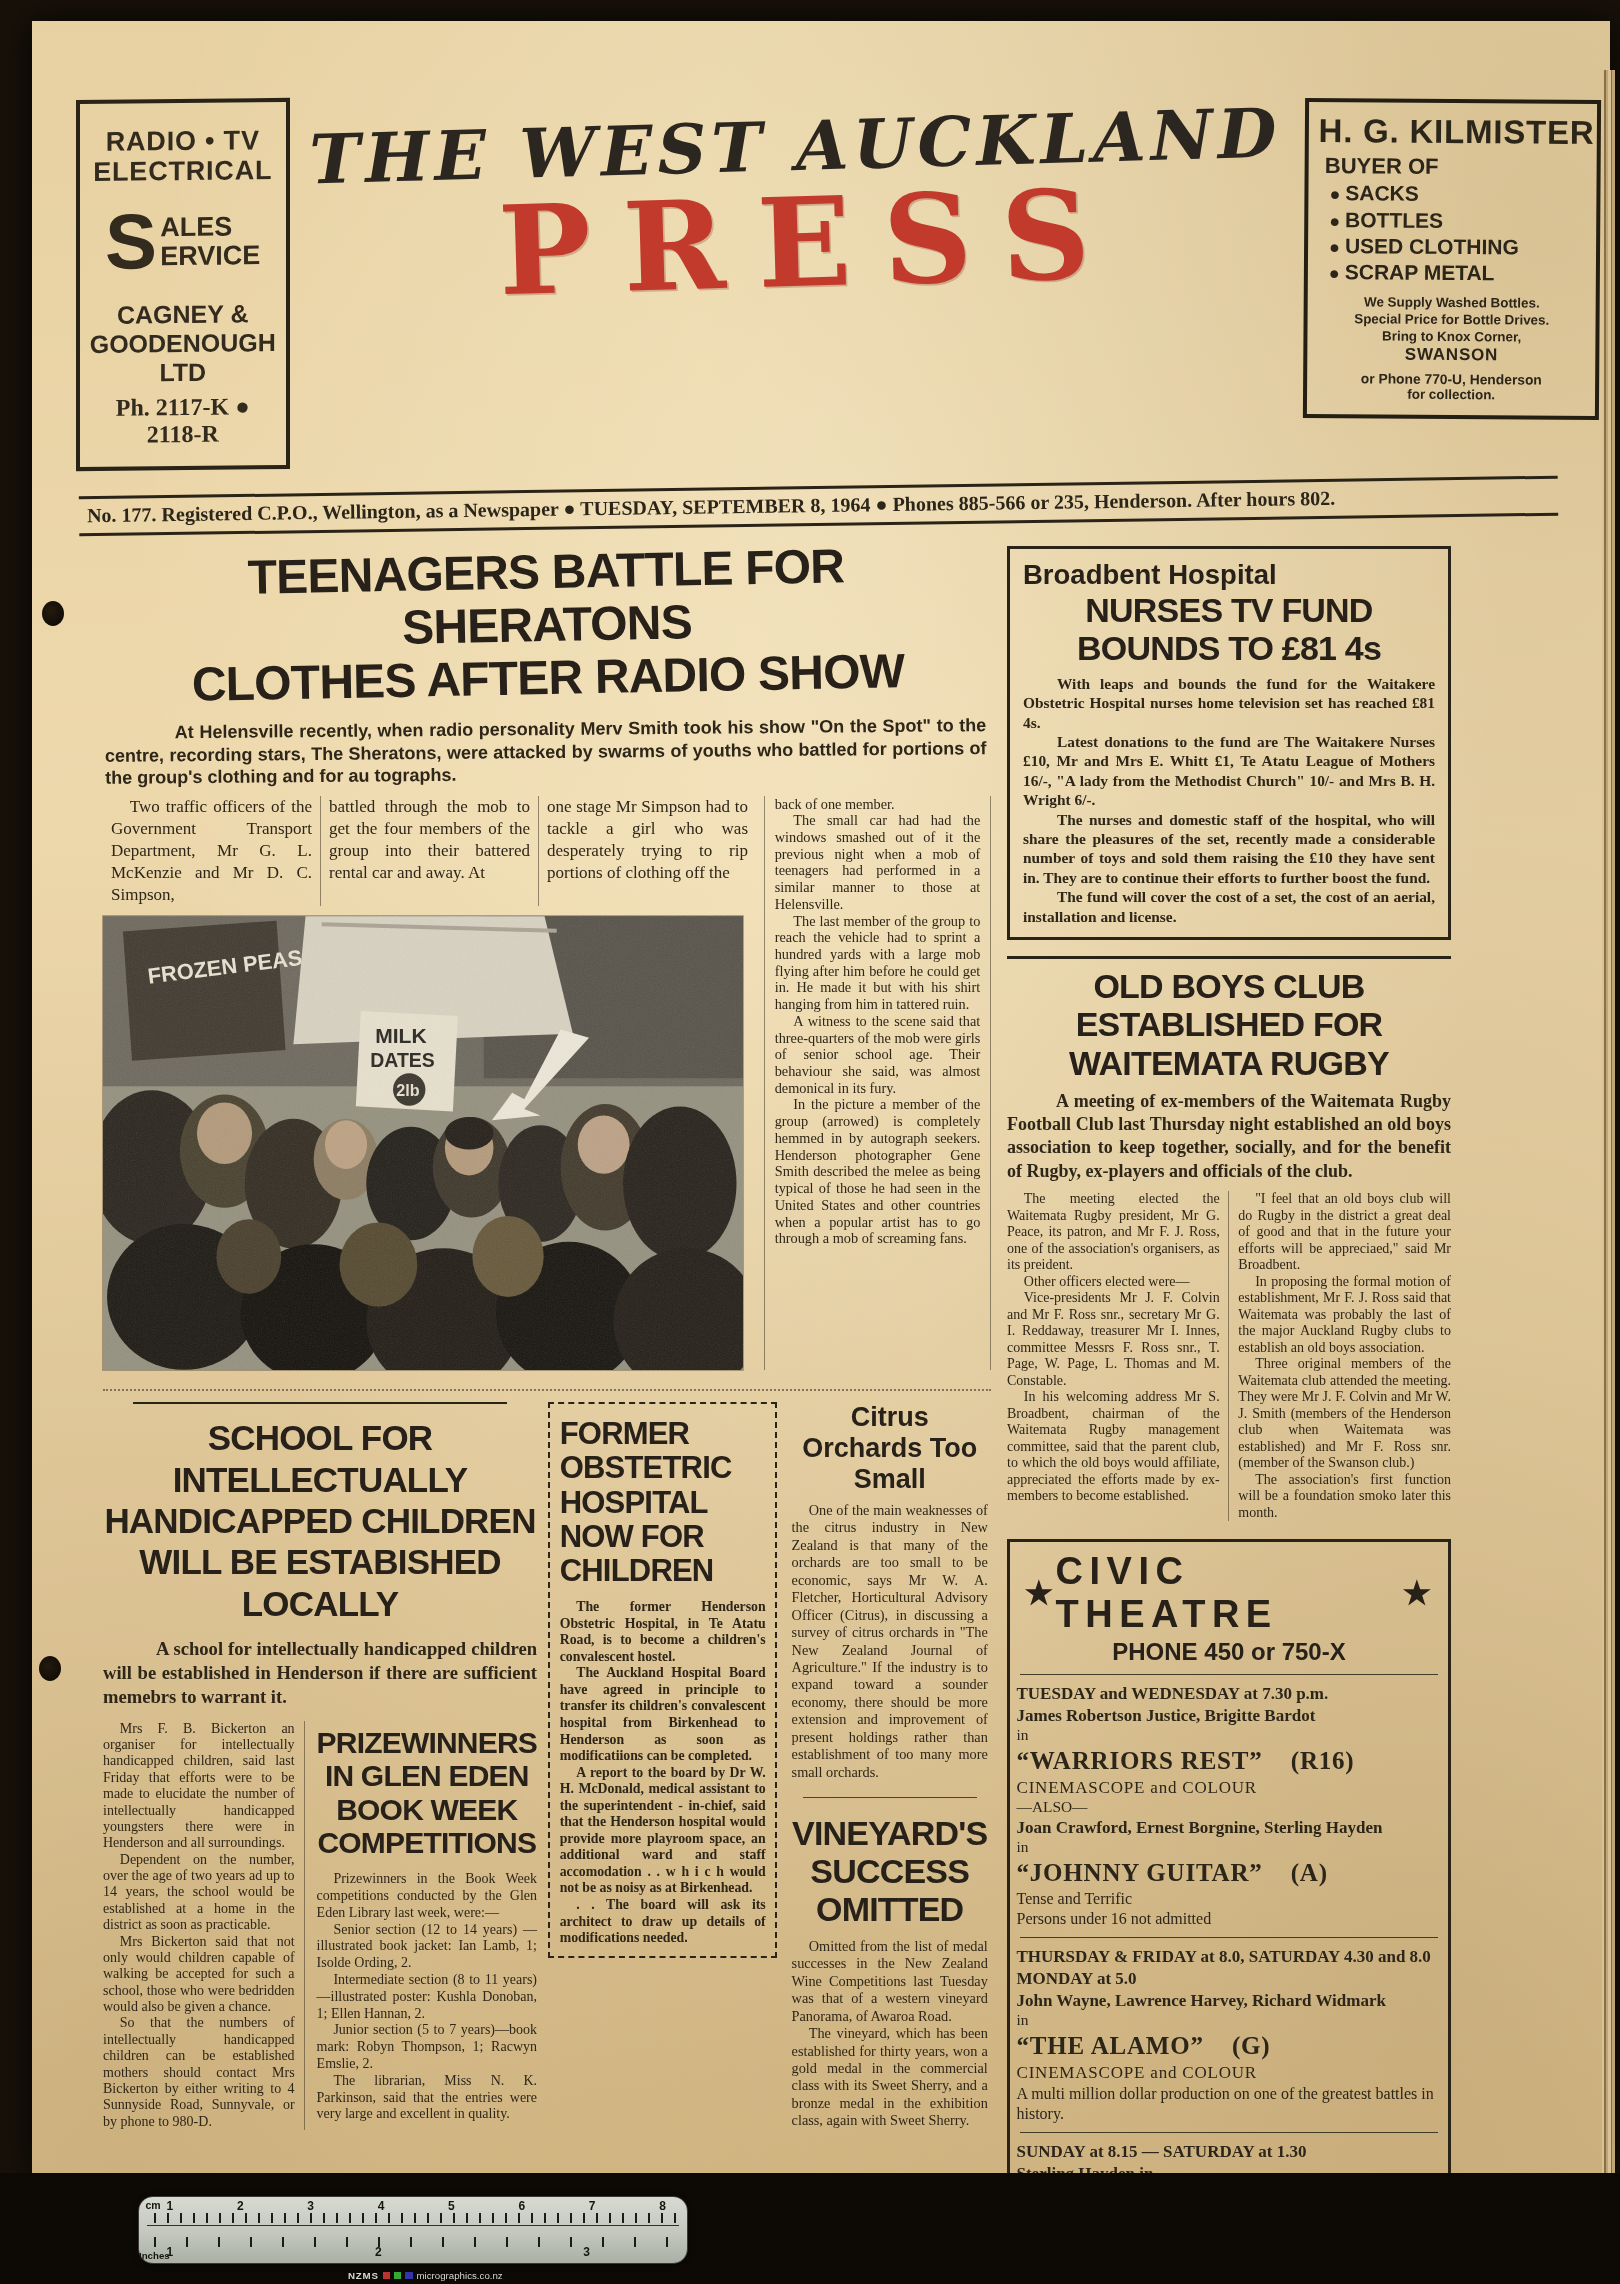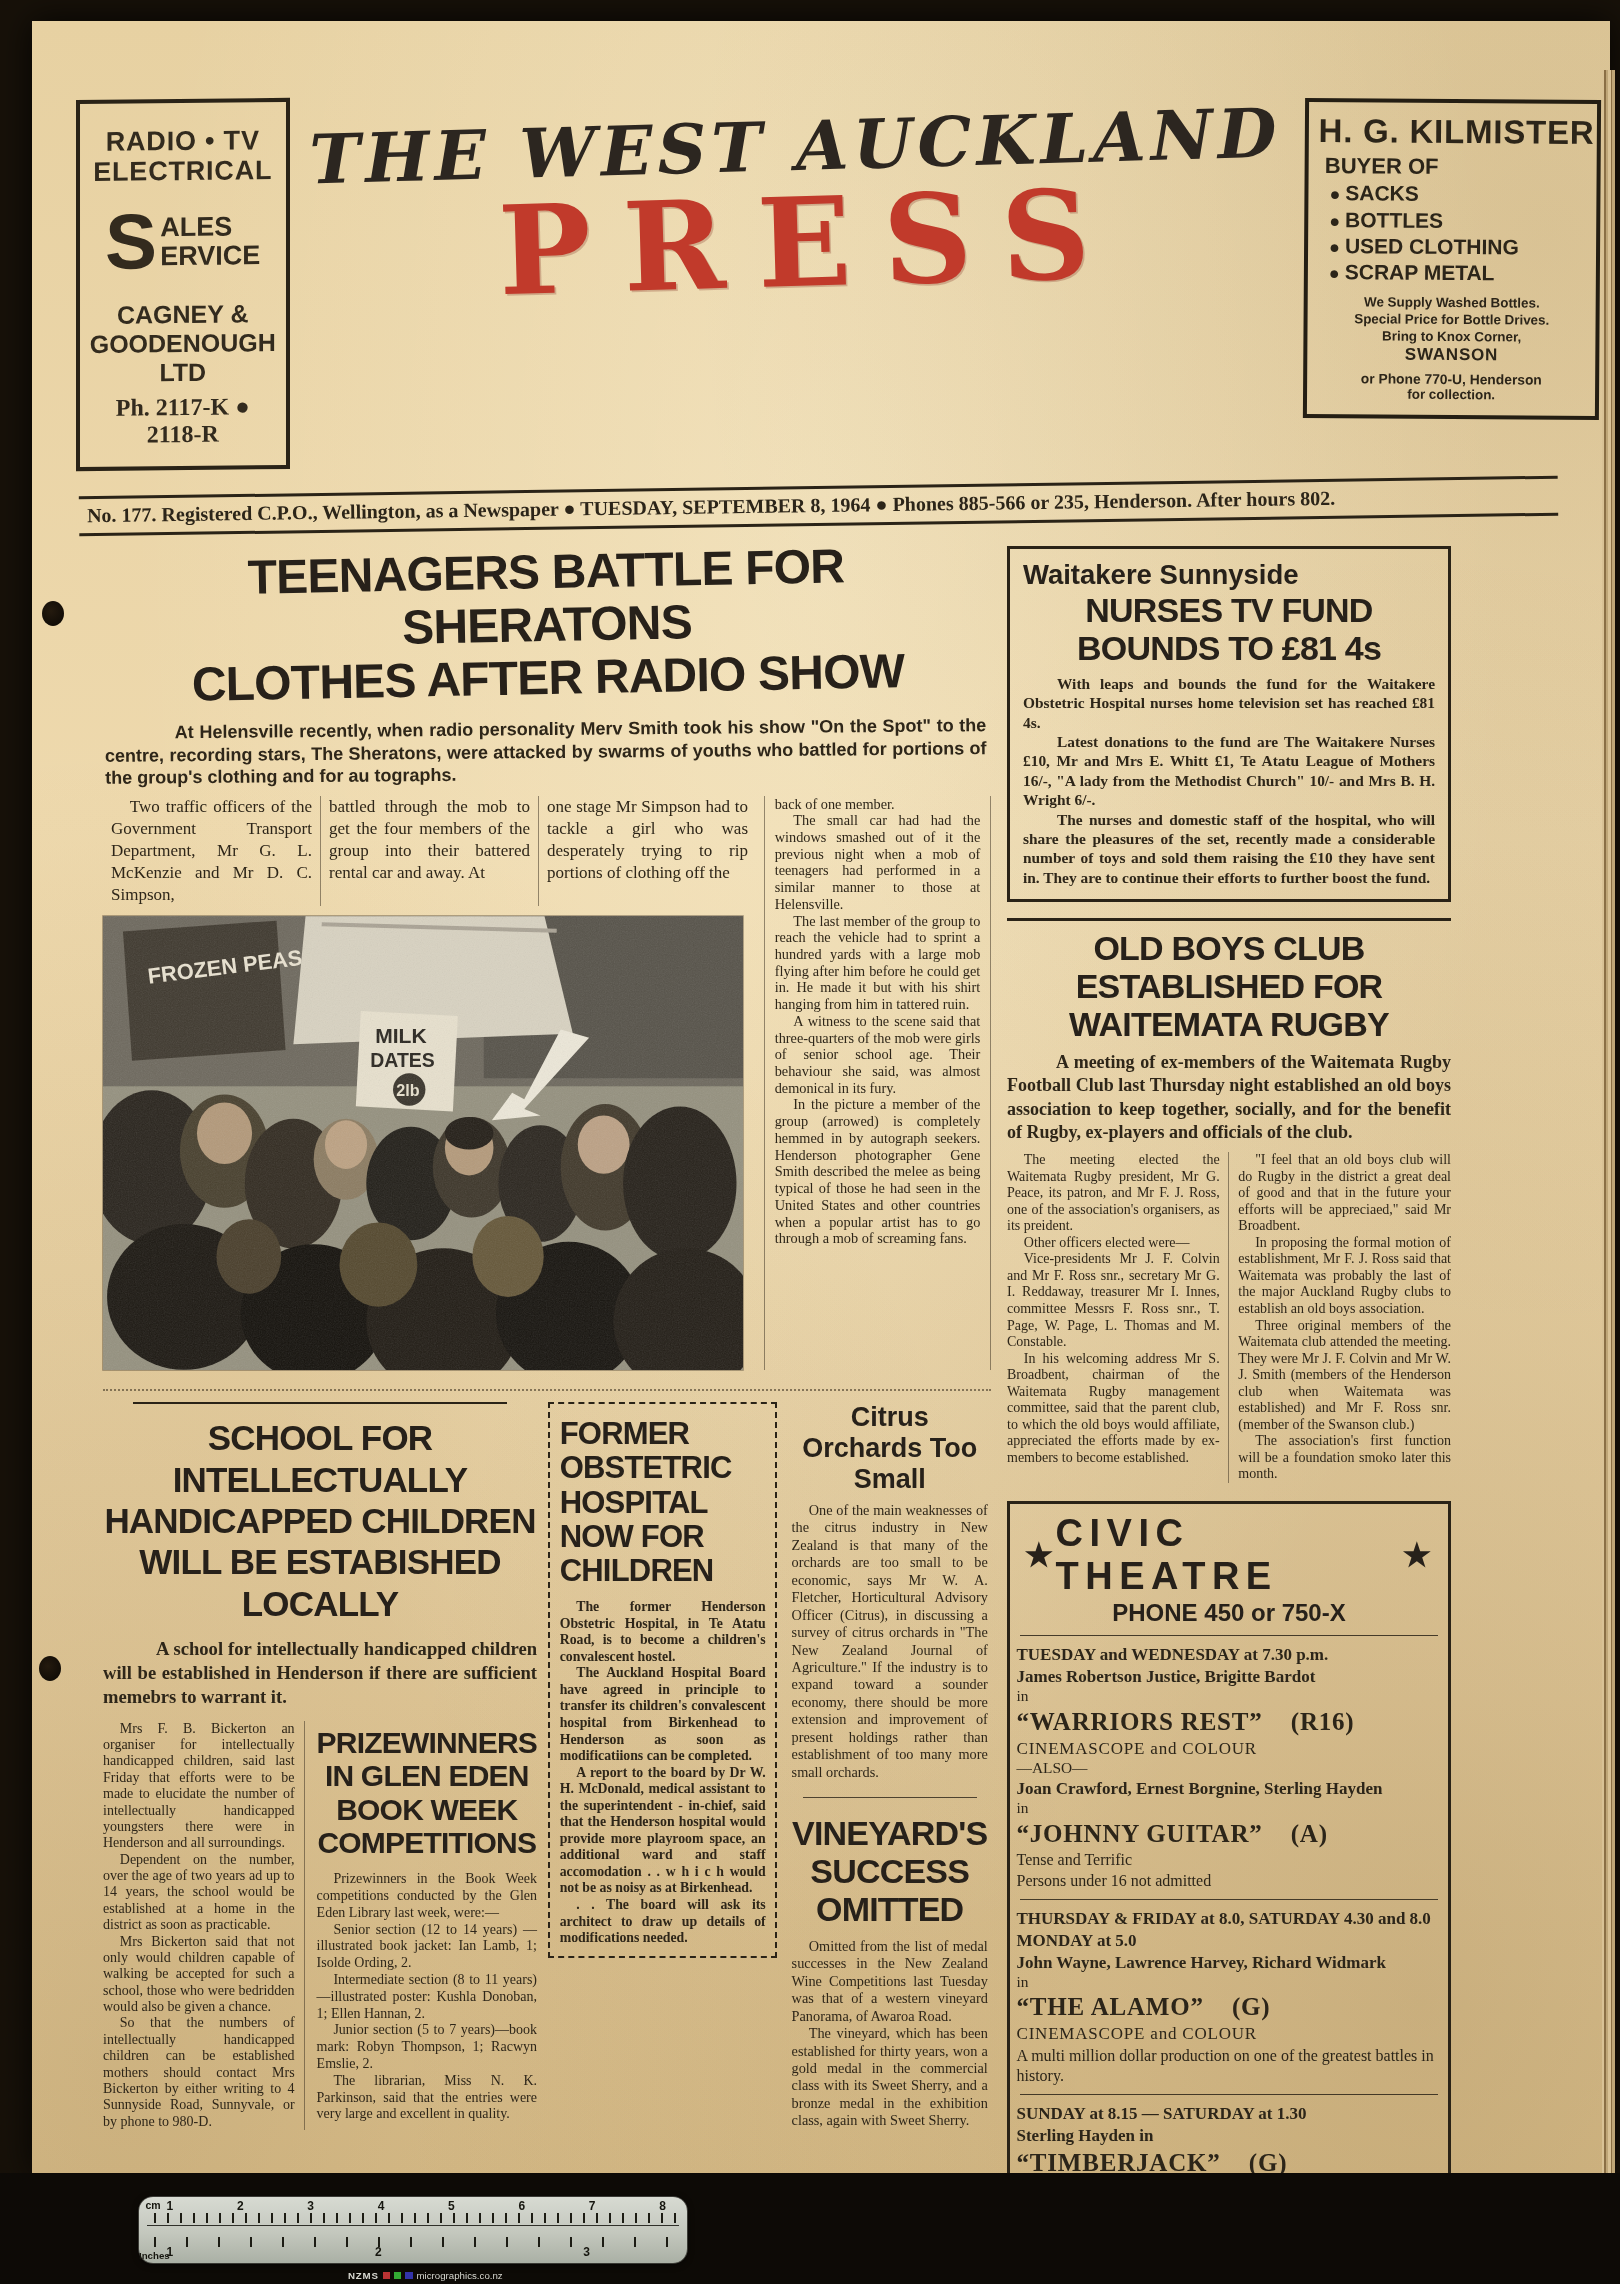--- a/index.html
+++ b/index.html
@@ -367,26 +367,27 @@
           <div class="vine-body">
               <p>Omitted from the list of medal successes in the New Zealand Wine Competitions last Tuesday was that of a western vineyard Panorama, of Awaroa Road.</p>
               <p>The vineyard, which has been established for thirty years, won a gold medal in the commercial class with its Sweet Sherry, and a bronze medal in the exhibition class, again with Sweet Sherry.</p>
             </div>
         </div>
       </div>
     </div>
 
     <div class="right-col">
       <div class="nurses">
-        <div class="n-kicker">Waitakere Sunnyside</div>
+        <div class="n-kicker">Broadbent Hospital</div>
         <div class="n-headline">NURSES TV FUND BOUNDS TO £81 4s</div>
         <div class="n-body">
             <p>With leaps and bounds the fund for the Waitakere Obstetric Hospital nurses home television set has reached £81 4s.</p>
             <p>Latest donations to the fund are The Waitakere Nurses £10, Mr and Mrs E. Whitt £1, Te Atatu League of Mothers 16/-, "A lady from the Methodist Church" 10/- and Mrs B. H. Wright 6/-.</p>
             <p>The nurses and domestic staff of the hospital, who will share the pleasures of the set, recently made a considerable number of toys and sold them raising the £10 they have sent in. They are to continue their efforts to further boost the fund.</p>
+            <p>The fund will cover the cost of a set, the cost of an aerial, installation and license.</p>
           </div>
       </div>
 
       <div class="oldboys">
         <div class="ob-headline">OLD BOYS CLUB ESTABLISHED FOR WAITEMATA RUGBY</div>
         <div class="ob-intro">A meeting of ex-members of the Waitemata Rugby Football Club last Thursday night established an old boys association to keep together, socially, and for the benefit of Rugby, ex-players and officials of the club.</div>
         <div class="ob-cols">
           <div class="ob-col c1">
               <p>The meeting elected the Waitemata Rugby president, Mr G. Peace, its patron, and Mr F. J. Ross, one of the association's organisers, as its preident.</p>
               <p>Other officers elected were—</p>

